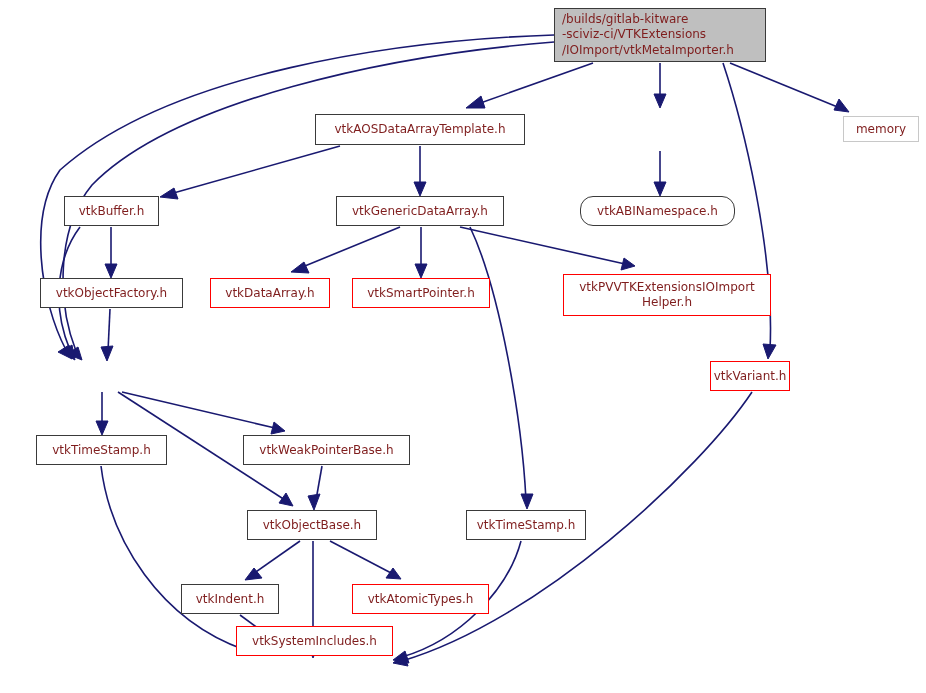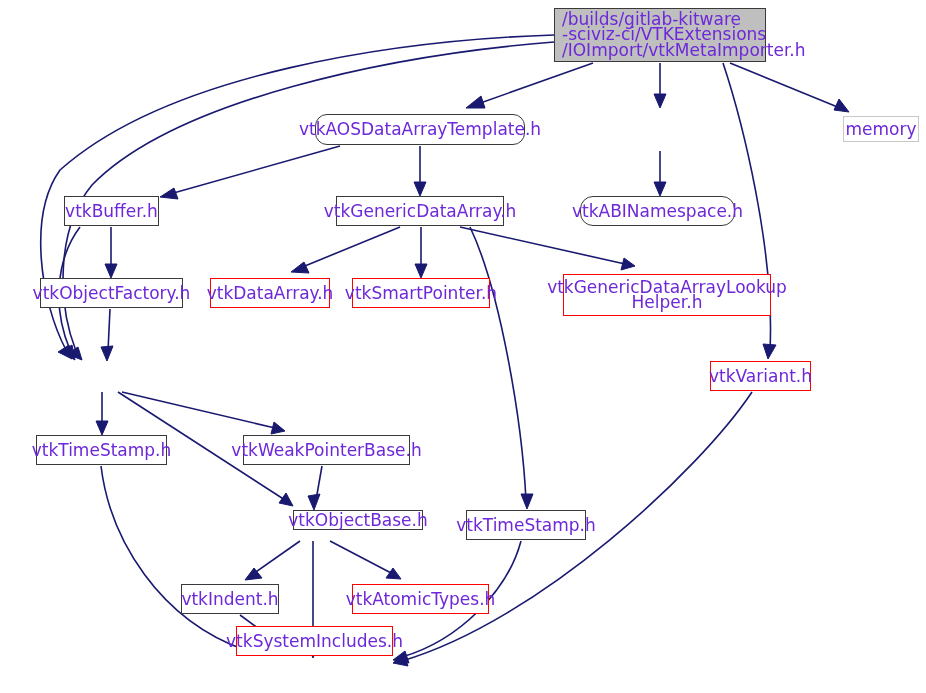--- a/index.html
+++ b/index.html
@@ -33,22 +33,22 @@
     stroke-width: 1;
   }
   .node-box {
     position: absolute;
     box-sizing: border-box;
     display: flex;
     align-items: center;
     justify-content: center;
     text-align: center;
     background: #ffffff;
-    color: #6d28d9;
-    font-size: 17px;
+    color: #7f1d1d;
+    font-size: 12px;
     line-height: 15px;
     letter-spacing: 0px;
     white-space: pre-line;
     padding: 4px 3px;
   }
   .node-box.black {
     border: 1.5px solid #3a3a3a;
   }
   .node-box.red {
     border: 1.5px solid #ff0000;
@@ -205,48 +205,48 @@
     <g>
       <path class="edge-path" d="M 752,392 C 700,470 540,620 402,661"></path>
       <polygon class="arrow-head" points="393,663 404,654 408,666"></polygon>
     </g>
   </svg>
 
   <div class="node-box root" style="left:554px; top:8px; width:212px; height:54px;">/builds/gitlab-kitware
 -sciviz-ci/VTKExtensions
 /IOImport/vtkMetaImporter.h</div>
 
-  <div class="node-box black" style="left:315px; top:114px; width:210px; height:31px;border-radius:12px;">vtkAOSDataArrayTemplate.h</div>
+  <div class="node-box black" style="left:315px; top:114px; width:210px; height:31px;">vtkAOSDataArrayTemplate.h</div>
 
 
   <div class="node-box gray-thin" style="left:843px; top:116px; width:76px; height:26px;text-align:right;">memory</div>
 
   <div class="node-box black" style="left:64px; top:196px; width:95px; height:30px;">vtkBuffer.h</div>
 
   <div class="node-box black" style="left:336px; top:196px; width:168px; height:30px;">vtkGenericDataArray.h</div>
 
   <div class="node-box black" style="left:580px; top:196px; width:155px; height:30px;border-radius:13px;">vtkABINamespace.h</div>
 
   <div class="node-box red" style="left:210px; top:278px; width:120px; height:30px;">vtkDataArray.h</div>
 
   <div class="node-box black" style="left:40px; top:278px; width:143px; height:30px;">vtkObjectFactory.h</div>
 
   <div class="node-box red" style="left:352px; top:278px; width:138px; height:30px;">vtkSmartPointer.h</div>
 
-  <div class="node-box red" style="left:563px; top:274px; width:208px; height:42px;">vtkGenericDataArrayLookup
+  <div class="node-box red" style="left:563px; top:274px; width:208px; height:42px;">vtkPVVTKExtensionsIOImport
 Helper.h</div>
 
-  <div class="node-box red" style="left:710px; top:361px; width:101px; height:30px;">vtkVariant.h</div>
+  <div class="node-box red" style="left:710px; top:361px; width:80px; height:30px;">vtkVariant.h</div>
 
 
   <div class="node-box black" style="left:36px; top:435px; width:131px; height:30px;">vtkTimeStamp.h</div>
 
   <div class="node-box black" style="left:243px; top:435px; width:167px; height:30px;">vtkWeakPointerBase.h</div>
 
-  <div class="node-box black" style="left:247px; top:510px; width:130px; height:20px;margin-left:46px;">vtkObjectBase.h</div>
+  <div class="node-box black" style="left:247px; top:510px; width:130px; height:30px;">vtkObjectBase.h</div>
 
   <div class="node-box black" style="left:466px; top:510px; width:120px; height:30px;">vtkTimeStamp.h</div>
 
   <div class="node-box black" style="left:181px; top:584px; width:98px; height:30px;">vtkIndent.h</div>
 
   <div class="node-box red" style="left:352px; top:584px; width:137px; height:30px;">vtkAtomicTypes.h</div>
 
   <div class="node-box red" style="left:236px; top:626px; width:157px; height:30px;">vtkSystemIncludes.h</div>
 
 </div>

